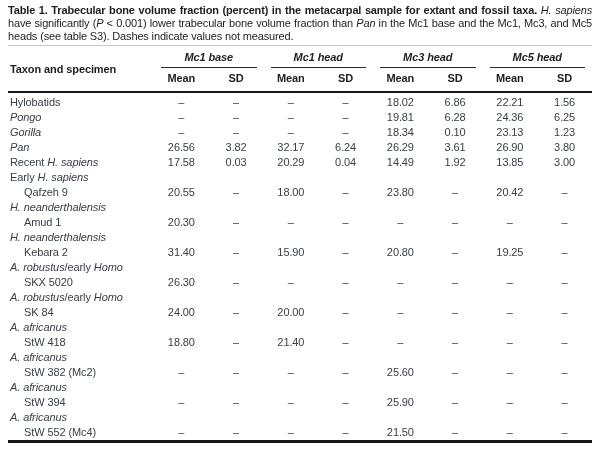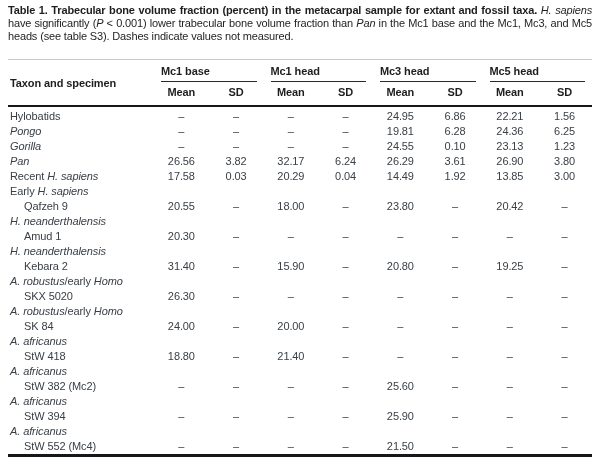--- a/index.html
+++ b/index.html
@@ -4,21 +4,21 @@
 <style>
   html, body {
     margin: 0; padding: 0;
     width: 600px; height: 473px;
     background: #ffffff;
     font-family: "Liberation Sans", "DejaVu Sans", sans-serif;
     overflow: hidden;
   }
   .page { width: 600px; height: 473px; }
   .caption {
-    margin: 4px 8px 17px 8px;
+    margin: 4px 8px 3px 8px;
     font-size: 11px;
     line-height: 12.8px;
     color: #1e1e1c;
     text-align: justify;
     letter-spacing: -0.15px;
   }
   .caption .b { font-weight: bold; }
   .i { font-style: italic; }
   table.datatable {
     border-collapse: collapse;
@@ -40,22 +40,23 @@
     vertical-align: middle;
     padding-left: 2px;
     border-bottom: 2.5px solid #17171a;
   }
   th.group-th { padding-top: 5px; vertical-align: bottom; }
   .group-label {
     display: block;
     margin: 0 7px;
     padding-bottom: 3px;
     border-bottom: 1.5px solid #2a2a2e;
-    text-align: left;
+    text-align: center;
     line-height: 13px;
+    font-style: italic;
   }
   th.sub-th {
     text-align: center;
     padding: 4px 0 7px 0;
     border-bottom: 2.5px solid #17171a;
     line-height: 12px;
   }
   tbody td {
     font-size: 11px;
     height: 15px;
@@ -116,21 +117,21 @@
           <th class="sub-th">SD</th>
         </tr>
     </thead>
     <tbody id="table-body">
         <tr>
           <td class="taxon-cell"><span>Hylobatids</span></td>
           <td class="num">–</td>
           <td class="num">–</td>
           <td class="num">–</td>
           <td class="num">–</td>
-          <td class="num">24.95</td>
+          <td class="num">18.02</td>
           <td class="num">6.86</td>
           <td class="num">22.21</td>
           <td class="num">1.56</td>
         </tr>
         <tr>
           <td class="taxon-cell"><span class="i">Pongo</span></td>
           <td class="num">–</td>
           <td class="num">–</td>
           <td class="num">–</td>
           <td class="num">–</td>
@@ -138,21 +139,21 @@
           <td class="num">6.28</td>
           <td class="num">24.36</td>
           <td class="num">6.25</td>
         </tr>
         <tr>
           <td class="taxon-cell"><span class="i">Gorilla</span></td>
           <td class="num">–</td>
           <td class="num">–</td>
           <td class="num">–</td>
           <td class="num">–</td>
-          <td class="num">24.55</td>
+          <td class="num">18.34</td>
           <td class="num">0.10</td>
           <td class="num">23.13</td>
           <td class="num">1.23</td>
         </tr>
         <tr>
           <td class="taxon-cell"><span class="i">Pan</span></td>
           <td class="num">26.56</td>
           <td class="num">3.82</td>
           <td class="num">32.17</td>
           <td class="num">6.24</td>

